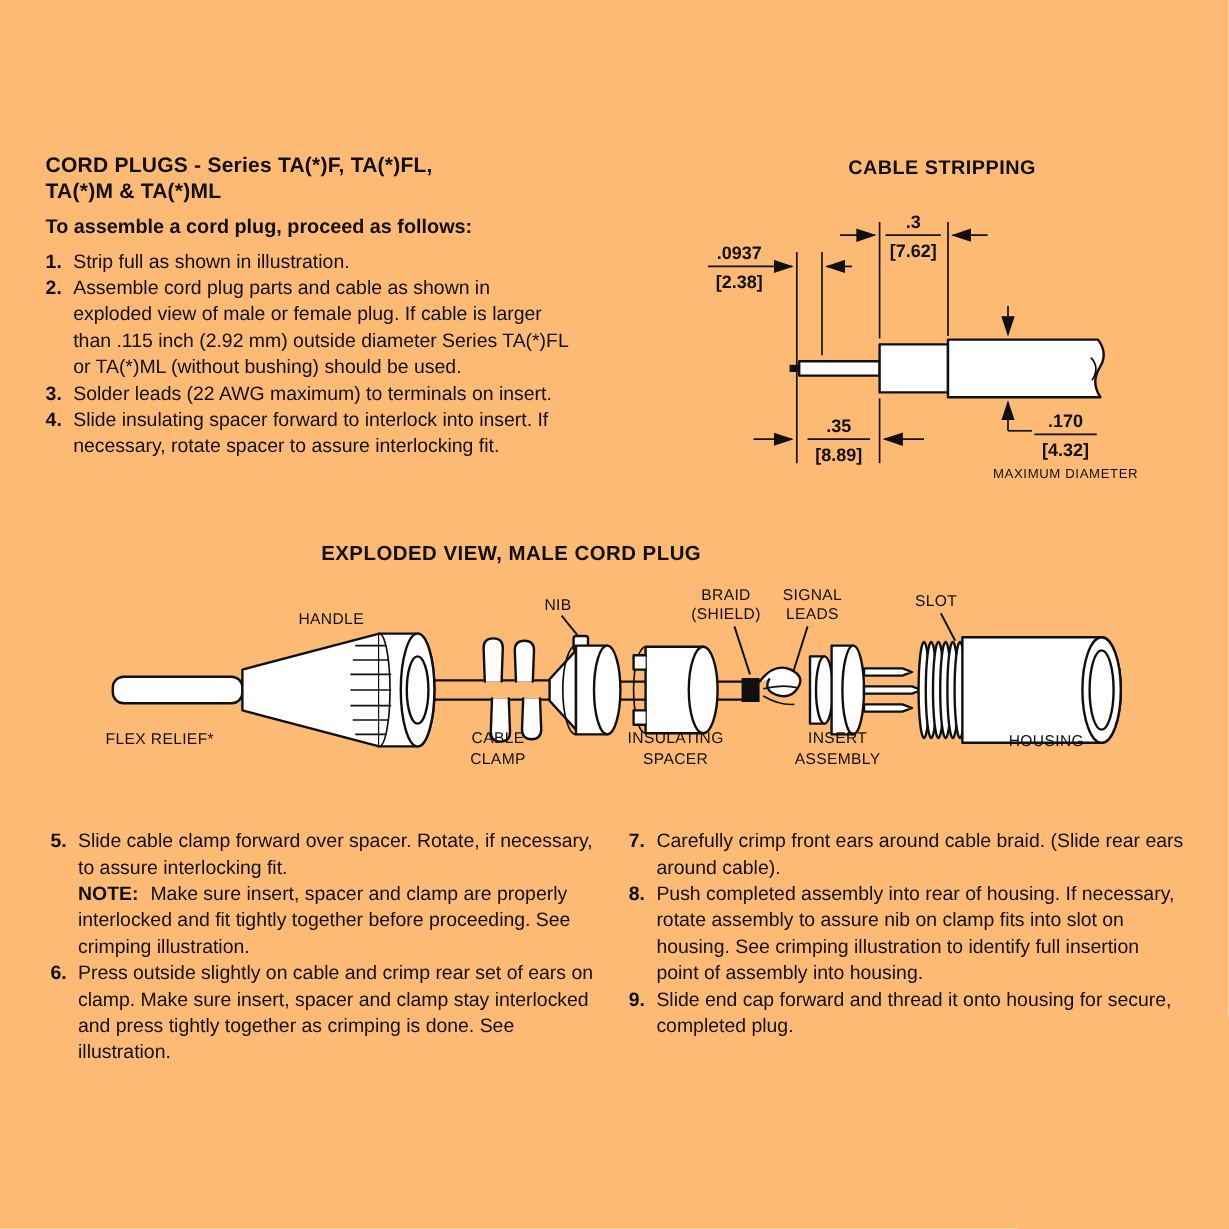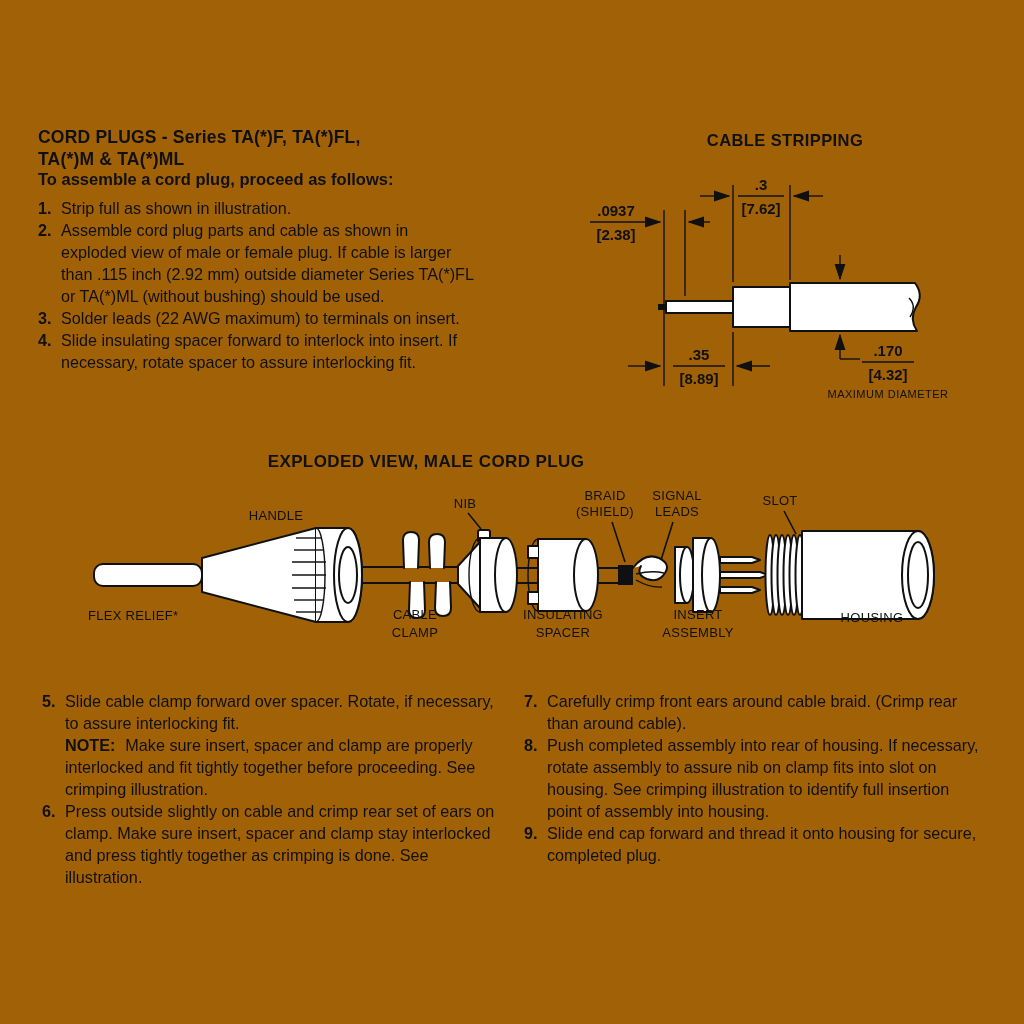--- a/index.html
+++ b/index.html
@@ -1,20 +1,20 @@
 <!DOCTYPE html>
 <html><head>
 <meta charset="utf-8">
 <style>
   html,body{margin:0;padding:0;background:#fff;}
-  #page{position:relative;width:1024px;height:1024px;background:#a16207;
+  #page{position:relative;width:1024px;height:1024px;background:#fdba74;
         font-family:"Liberation Sans",sans-serif;color:#101010;overflow:hidden;}
   .abs{position:absolute;}
   .doc-title{font-size:17.5px;font-weight:700;line-height:22px;letter-spacing:.2px;}
-  .intro{font-size:16.5px;font-weight:700;}
+  .intro{font-size:16.5px;font-weight:700;margin-top:10px;}
   .steps{font-size:16.2px;line-height:22px;margin-top:8px;}
   .step{display:flex;}
   .step .num{flex:none;width:23px;font-weight:700;}
   .step .body{flex:1;}
   .note-label{font-weight:700;margin-right:10px;}
   .sec-title{font-size:16.5px;font-weight:700;letter-spacing:.4px;text-align:center;}
   .footnote{font-size:14px;letter-spacing:.2px;}
   svg text{font-family:"Liberation Sans",sans-serif;fill:#101010;}
   svg .lbl{font-size:13px;letter-spacing:.3px;}
   svg .dim{font-size:15px;font-weight:700;}
@@ -243,21 +243,21 @@
     </div>
     <div class="step">
       <span class="num">6.</span>
       <span class="body">Press outside slightly on cable and crimp rear set of ears on clamp. Make sure insert, spacer and clamp stay interlocked and press tightly together as crimping is done. See illustration.</span>
     </div>
   </div>
 
   <div class="abs steps" style="left:524px;top:690px;width:464px;margin-top:0;">
     <div class="step">
       <span class="num">7.</span>
-      <span class="body">Carefully crimp front ears around cable braid. (Crimp rear than around cable).</span>
+      <span class="body">Carefully crimp front ears around cable braid. (Slide rear ears around cable).</span>
     </div>
     <div class="step">
       <span class="num">8.</span>
       <span class="body">Push completed assembly into rear of housing. If necessary, rotate assembly to assure nib on clamp fits into slot on housing. See crimping illustration to identify full insertion point of assembly into housing.</span>
     </div>
     <div class="step">
       <span class="num">9.</span>
       <span class="body">Slide end cap forward and thread it onto housing for secure, completed plug.</span>
     </div>
   </div>

